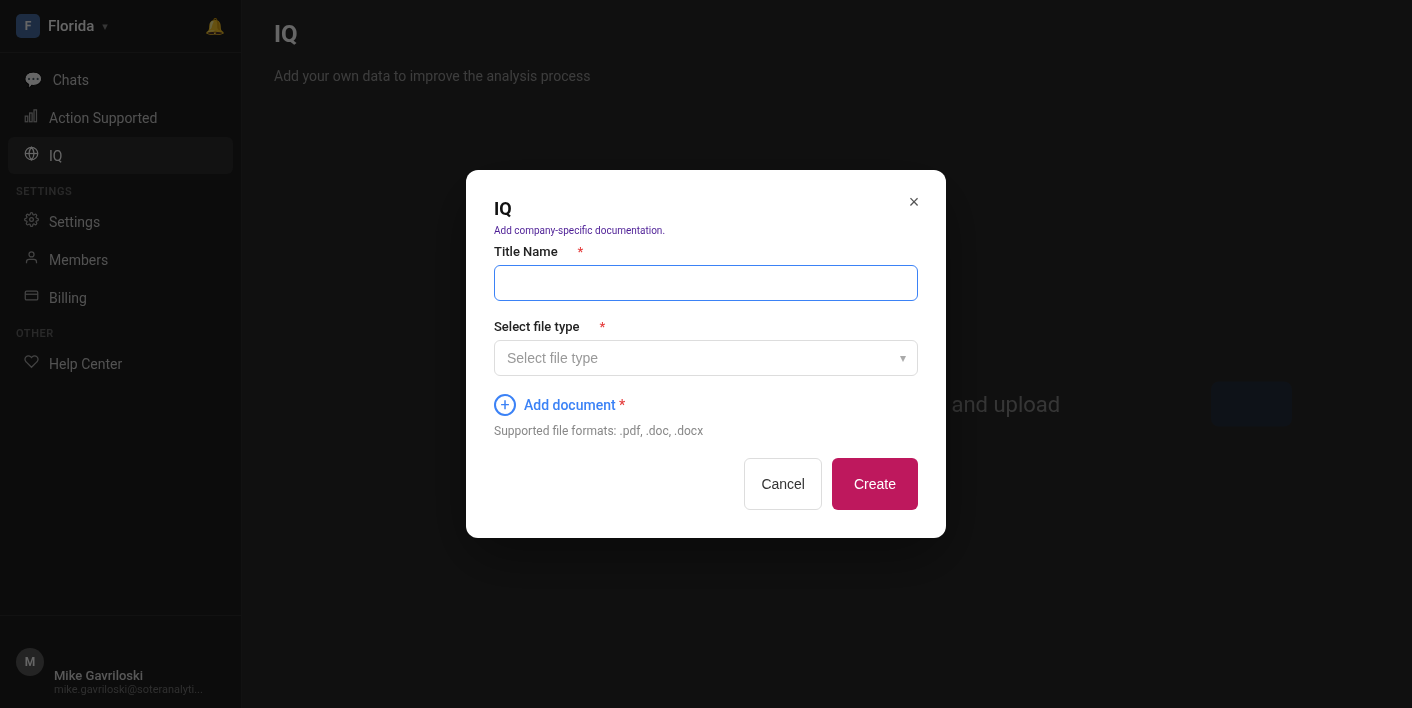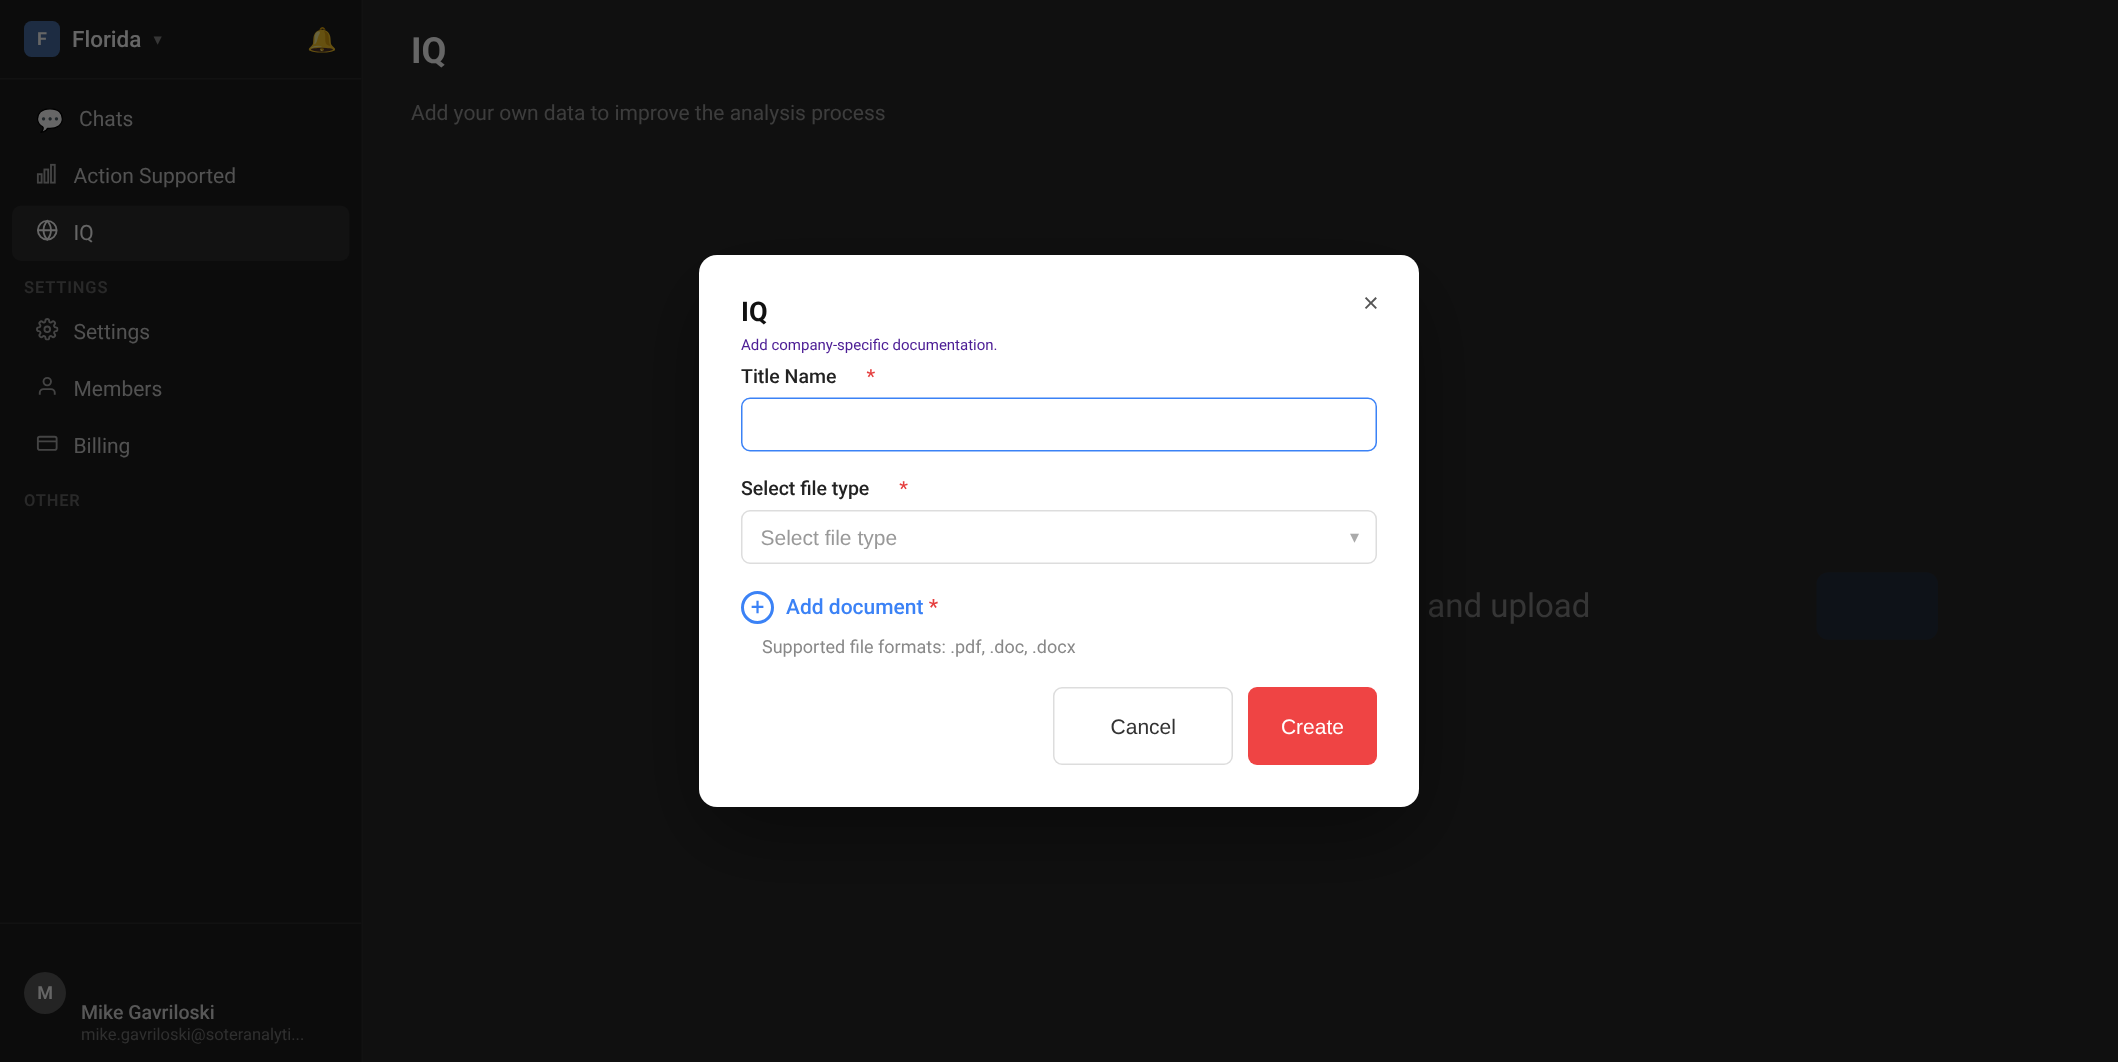--- a/index.html
+++ b/index.html
@@ -268,39 +268,38 @@
       color: #3b82f6;
       font-weight: 500;
     }
     .required-star-inline {
       color: #e53e3e;
     }
     .supported-formats {
       font-size: 12px;
       color: #888;
       margin-bottom: 20px;
-      margin-left: 14px;
     }
     .modal-actions {
       display: flex;
       justify-content: flex-end;
       gap: 10px;
     }
     .btn-cancel {
-      padding: 9px 37px;
+      padding: 9px 16px;
       border: 1.5px solid #ddd;
       background: #fff;
       border-radius: 6px;
       font-size: 14px;
       color: #333;
       cursor: pointer;
     }
     .btn-create {
       padding: 18px 22px;
-      background: #ef4444;
+      background: #be185d;
       border: none;
       border-radius: 6px;
       font-size: 14px;
       color: #fff;
       cursor: pointer;
       font-weight: 500;
     }
   </style>
 </head>
 <body>
@@ -367,20 +366,28 @@
       <span class="nav-icon">
         <svg width="15" height="15" viewBox="0 0 24 24" fill="none" stroke="#aaa" stroke-width="2">
             <rect x="2" y="5" width="20" height="14" rx="2"></rect>
             <line x1="2" y1="10" x2="22" y2="10"></line>
           </svg>
       </span>
       <span>Billing</span>
     </div>
 
     <div class="section-label">OTHER</div>
+    <div class="nav-item">
+      <span class="nav-icon">
+        <svg width="15" height="15" viewBox="0 0 24 24" fill="none" stroke="#aaa" stroke-width="2">
+            <path d="M20.84 4.61a5.5 5.5 0 0 0-7.78 0L12 5.67l-1.06-1.06a5.5 5.5 0 0 0-7.78 7.78l1.06 1.06L12 21.23l7.78-7.78 1.06-1.06a5.5 5.5 0 0 0 0-7.78z"></path>
+          </svg>
+      </span>
+      <span>Help Center</span>
+    </div>
   </div>
 
   <div class="sidebar-footer">
     <div class="user-avatar-sm">
       <span>M</span>
     </div>
     <div class="user-info">
       <div class="user-name">Mike Gavriloski</div>
       <div class="user-email">mike.gavriloski@soteranalyti...</div>
     </div>

